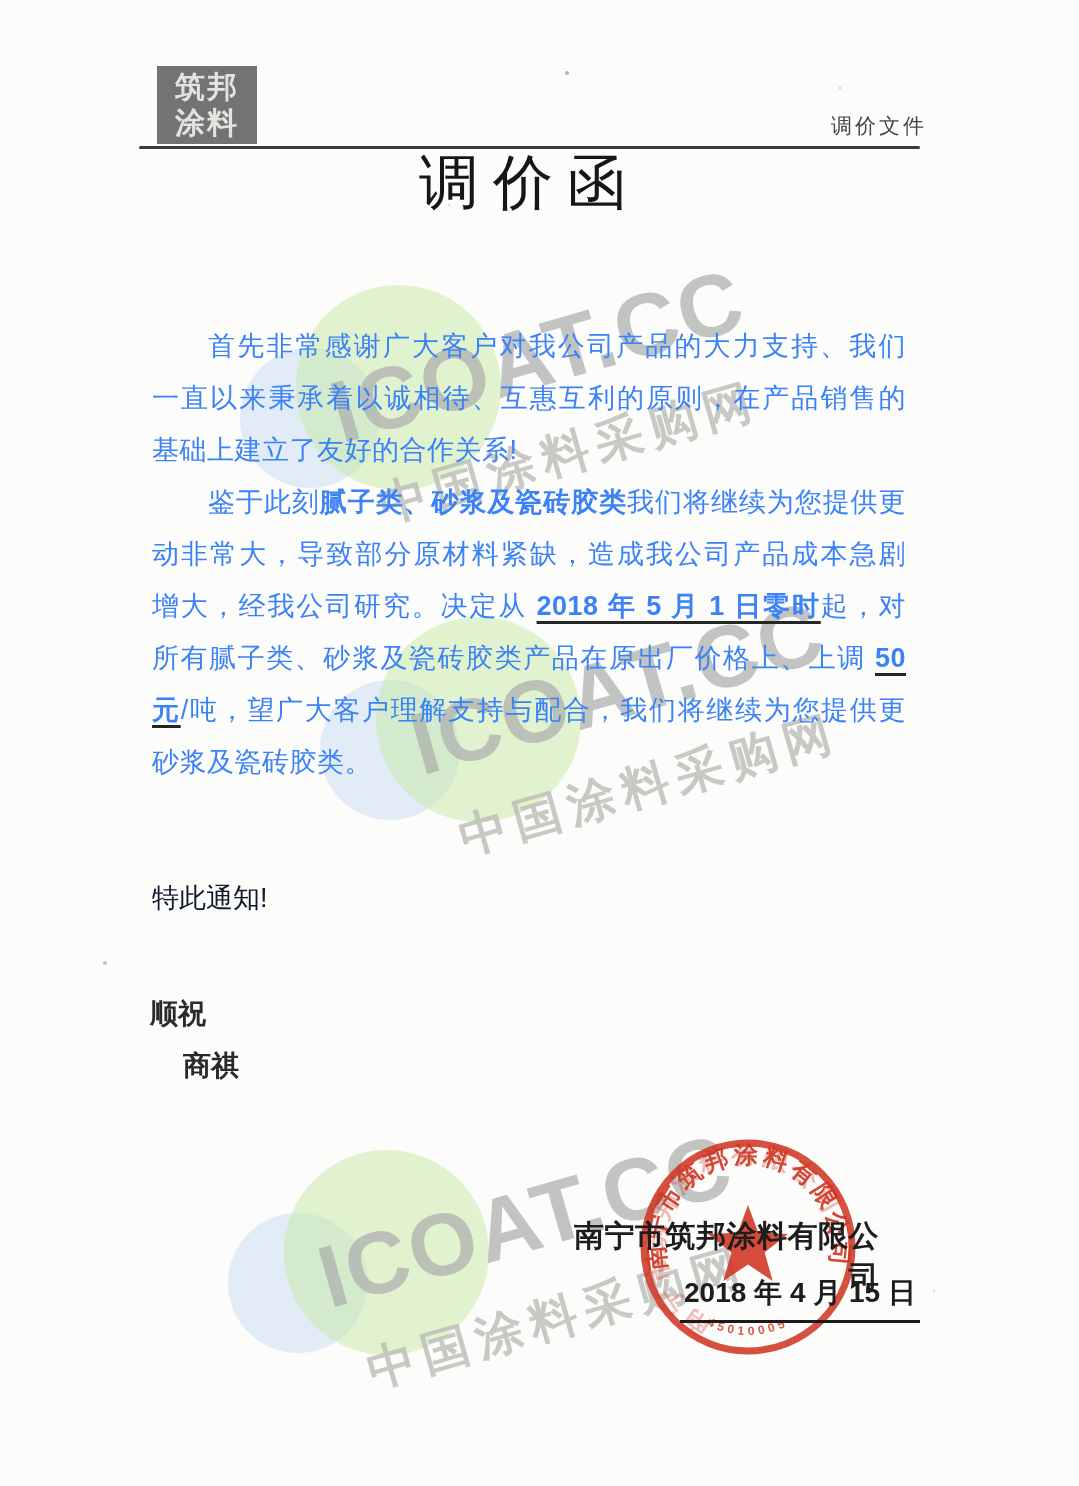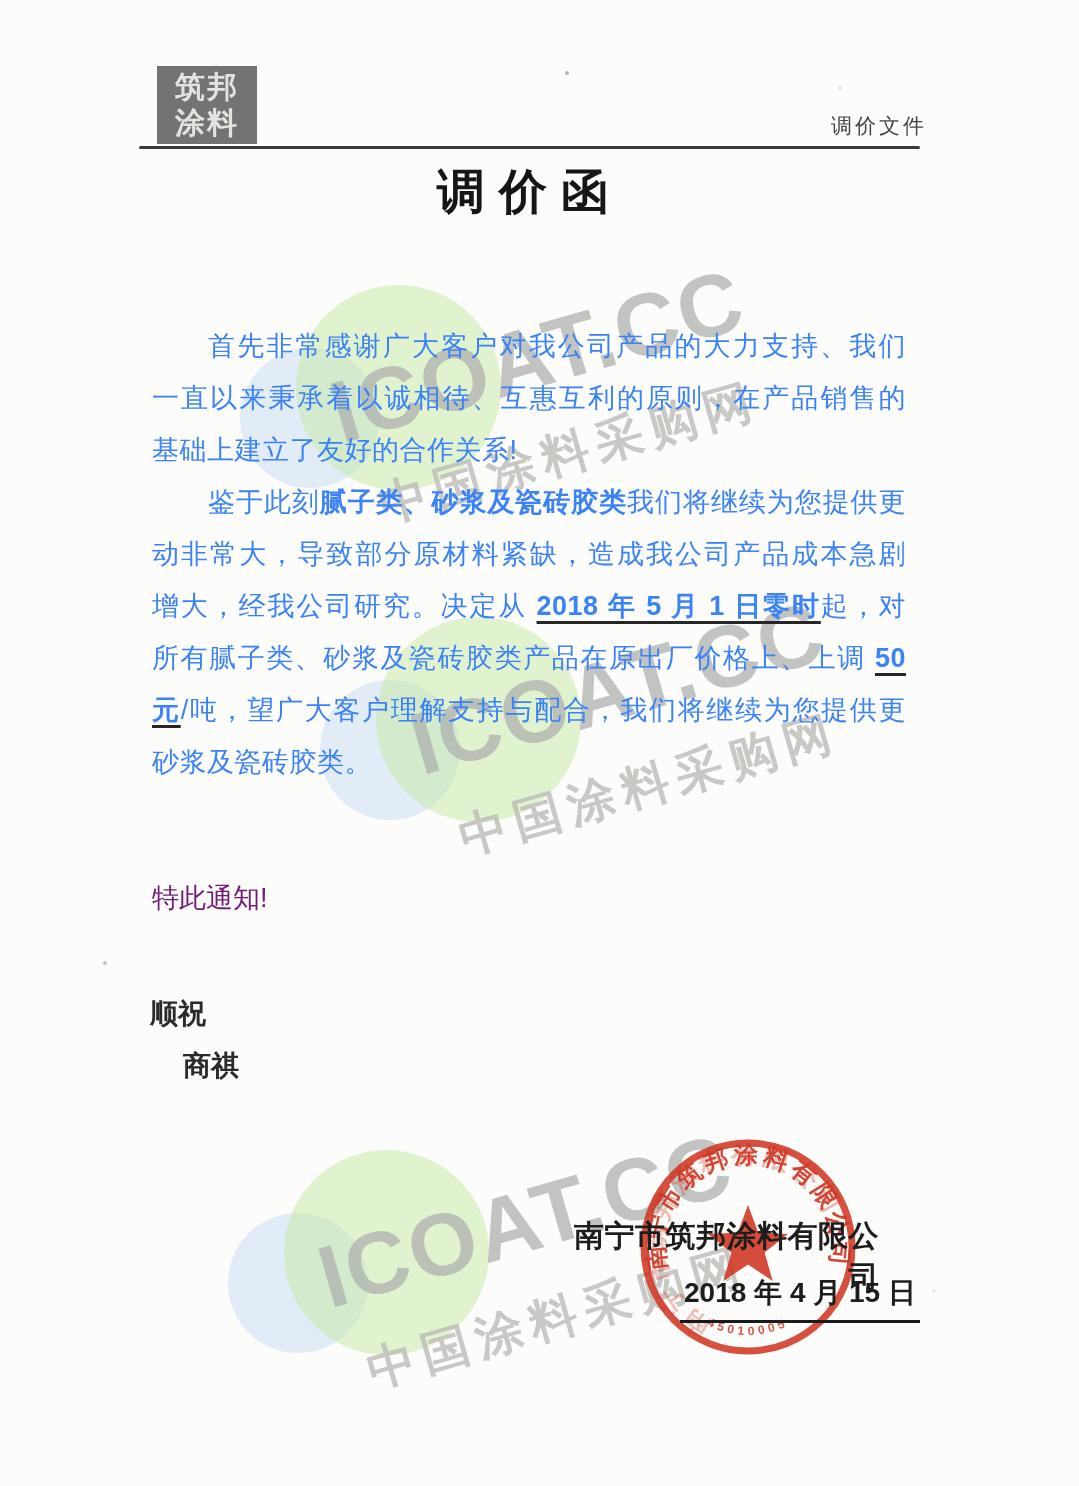--- a/index.html
+++ b/index.html
@@ -25,23 +25,23 @@
   .doc-type{
     position:absolute;left:831px;top:112px;width:110px;
     font-family:"Liberation Serif", serif;
     font-size:21px;letter-spacing:3px;color:#454545;z-index:4;
   }
   .header-rule{
     position:absolute;left:139px;top:146px;width:781px;height:3px;
     background:#3a3a3a;border-radius:2px;z-index:4;
   }
   .doc-title{
-    position:absolute;left:140px;top:160px;width:780px;
+    position:absolute;left:140px;top:143px;width:780px;
     text-align:center;font-family:"Liberation Serif", serif;
-    font-size:48px;font-weight:700;letter-spacing:14px;
+    font-size:60px;font-weight:400;letter-spacing:14px;
     color:#161616;z-index:5;
   }
   
   .body-block{position:absolute;left:152px;top:320px;width:754px;z-index:5;}
   .bline{
     width:754px;height:52px;line-height:52px;
     font-size:27px;color:#3b82f6;letter-spacing:.5px;
     text-align:justify;text-align-last:justify;
     text-justify:inter-ideograph;
     white-space:nowrap;
@@ -50,21 +50,21 @@
   .indent{padding-left:56px;width:698px;}
   b{font-weight:700;}
   .u{
     font-weight:700;
     text-decoration:underline;
     text-decoration-thickness:2.5px;
     text-underline-offset:6px;
     text-decoration-color:#262626;
   }
   .notice{position:absolute;left:152px;top:872px;height:52px;line-height:52px;
-    font-size:27px;color:#701a75;z-index:5;}
+    font-size:27px;color:#0f172a;z-index:5;}
   .closing-1{position:absolute;left:150px;top:988px;height:52px;line-height:52px;
     font-size:28px;font-weight:700;color:#2a2a2a;z-index:5;}
   .closing-2{position:absolute;left:183px;top:1040px;height:52px;line-height:52px;
     font-size:28px;font-weight:700;color:#2a2a2a;z-index:5;}
   
   .sig-company{
     position:absolute;left:547px;top:1216px;width:332px;
     text-align:right;font-size:30px;font-weight:700;color:#1d1d1d;
     letter-spacing:.5px;z-index:6;
   }

